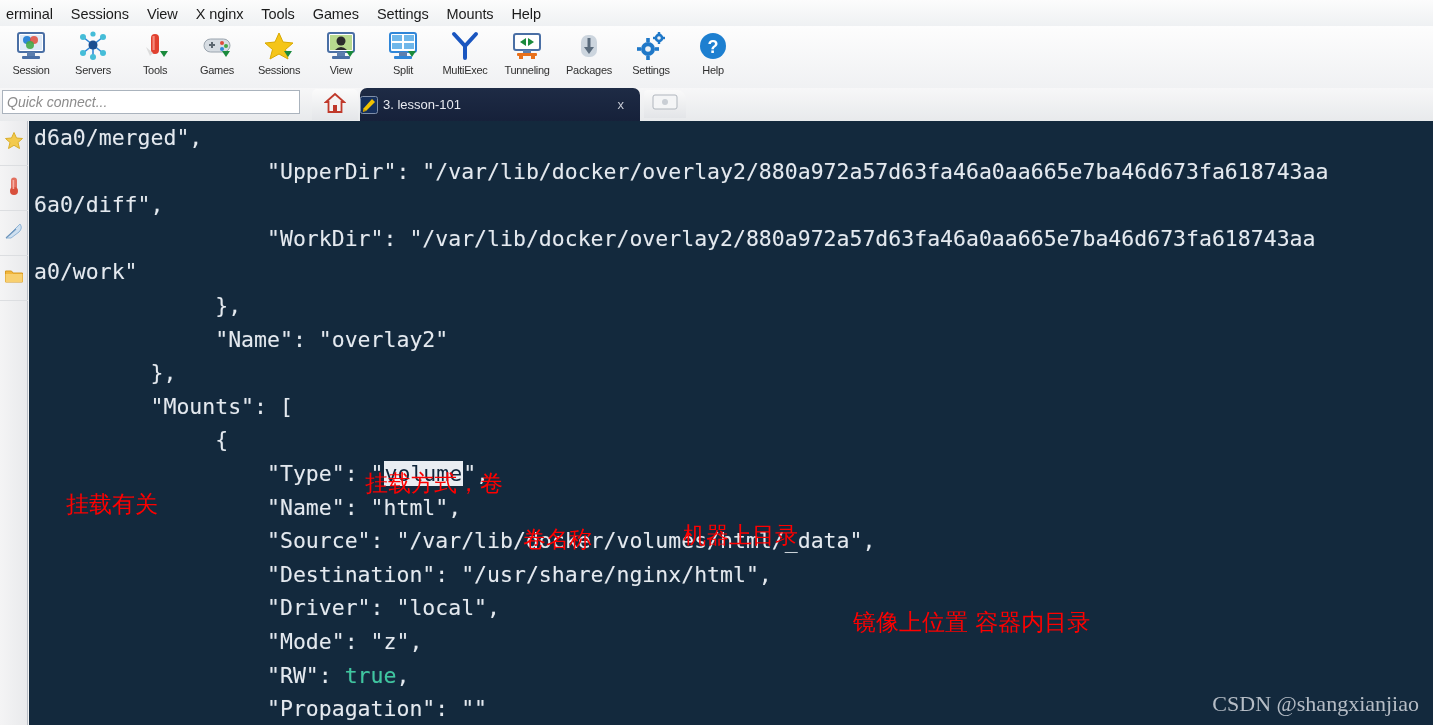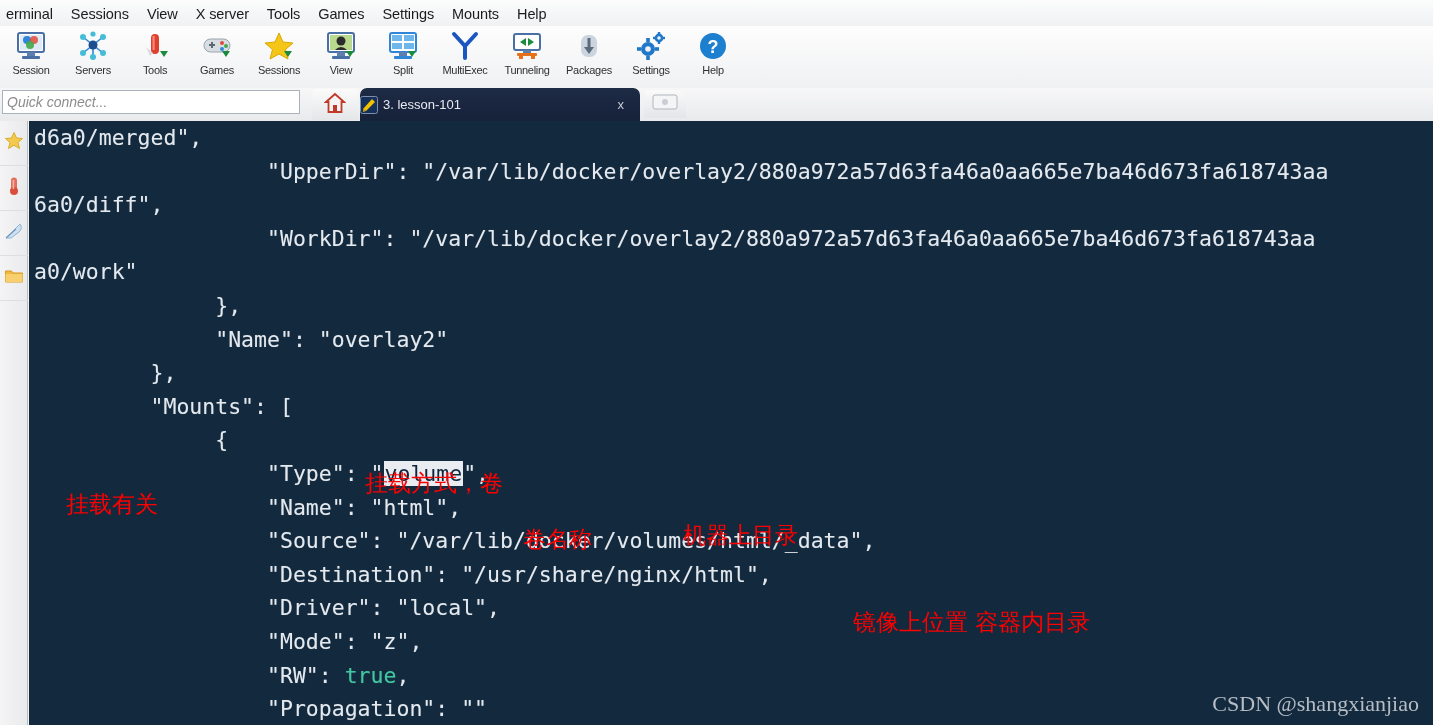--- a/index.html
+++ b/index.html
@@ -210,21 +210,21 @@
 <body>
 
 <div id="app">
 
   <div class="topsliver"></div>
 
   <div class="menubar">
     <div class="menu-item">erminal</div>
     <div class="menu-item">Sessions</div>
     <div class="menu-item">View</div>
-    <div class="menu-item">X server</div>
+    <div class="menu-item">X nginx</div>
     <div class="menu-item">Tools</div>
     <div class="menu-item">Games</div>
     <div class="menu-item">Settings</div>
     <div class="menu-item">Mounts</div>
     <div class="menu-item">Help</div>
   </div>
 
   <div class="toolbar">
 
     <div class="tool-btn">

